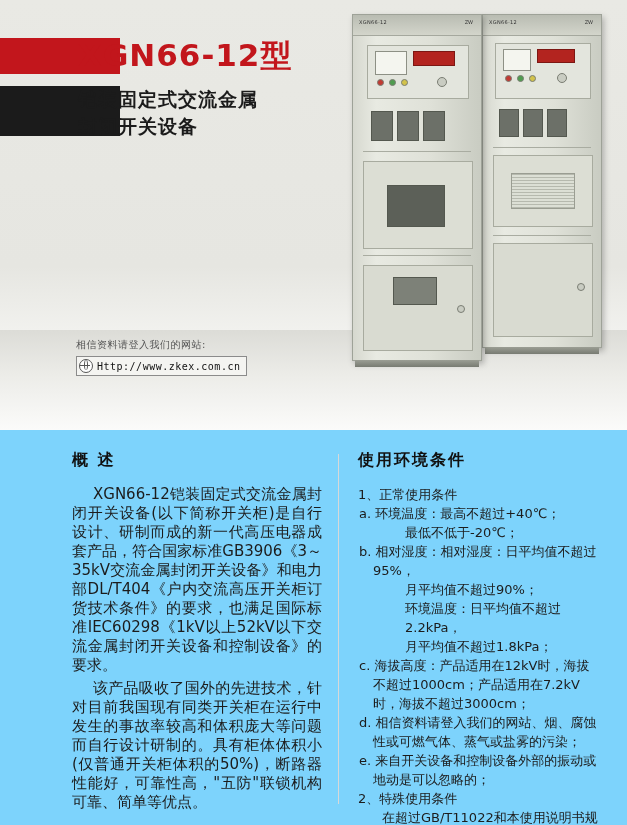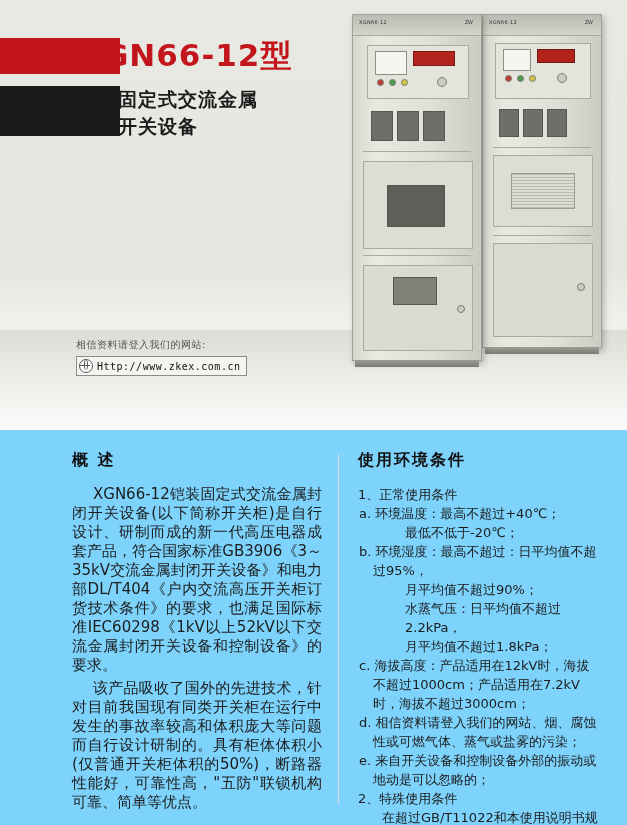--- a/index.html
+++ b/index.html
@@ -334,23 +334,23 @@
     <p class="para">XGN66-12铠装固定式交流金属封闭开关设备(以下简称开关柜)是自行设计、研制而成的新一代高压电器成套产品，符合国家标准GB3906《3～35kV交流金属封闭开关设备》和电力部DL/T404《户内交流高压开关柜订货技术条件》的要求，也满足国际标准IEC60298《1kV以上52kV以下交流金属封闭开关设备和控制设备》的要求。</p>
     <p class="para">该产品吸收了国外的先进技术，针对目前我国现有同类开关柜在运行中发生的事故率较高和体积庞大等问题而自行设计研制的。具有柜体体积小(仅普通开关柜体积的50%)，断路器性能好，可靠性高，"五防"联锁机构可靠、简单等优点。</p>
   </div>
 
   <div class="col col-right">
     <h2 class="sec-title">使用环境条件</h2>
 
     <p class="list-item lvl1">1、正常使用条件</p>
     <p class="list-item lvl2-hang">a. 环境温度：最高不超过+40℃；</p>
     <p class="list-item lvl2-cont">最低不低于-20℃；</p>
-    <p class="list-item lvl2-hang">b. 环境湿度：最高不超过：日平均值不超过95%，</p>
+    <p class="list-item lvl2-hang">b. 相对湿度：相对湿度：日平均值不超过95%，</p>
     <p class="list-item lvl2-cont">月平均值不超过90%；</p>
-    <p class="list-item lvl2-cont">水蒸气压：日平均值不超过2.2kPa，</p>
+    <p class="list-item lvl2-cont">环境温度：日平均值不超过2.2kPa，</p>
     <p class="list-item lvl2-cont">月平均值不超过1.8kPa；</p>
     <p class="list-item lvl2-hang">c. 海拔高度：产品适用在12kV时，海拔不超过1000cm；产品适用在7.2kV时，海拔不超过3000cm；</p>
     <p class="list-item lvl2-hang">d. 相信资料请登入我们的网站、烟、腐蚀性或可燃气体、蒸气或盐雾的污染；</p>
     <p class="list-item lvl2-hang">e. 来自开关设备和控制设备外部的振动或地动是可以忽略的；</p>
     <p class="list-item lvl1">2、特殊使用条件</p>
     <p class="list-item lvl3">在超过GB/T11022和本使用说明书规定的正常环境条件下使用时，由用户和制造厂协商。</p>
   </div>
 </div>
 
 </body></html>

